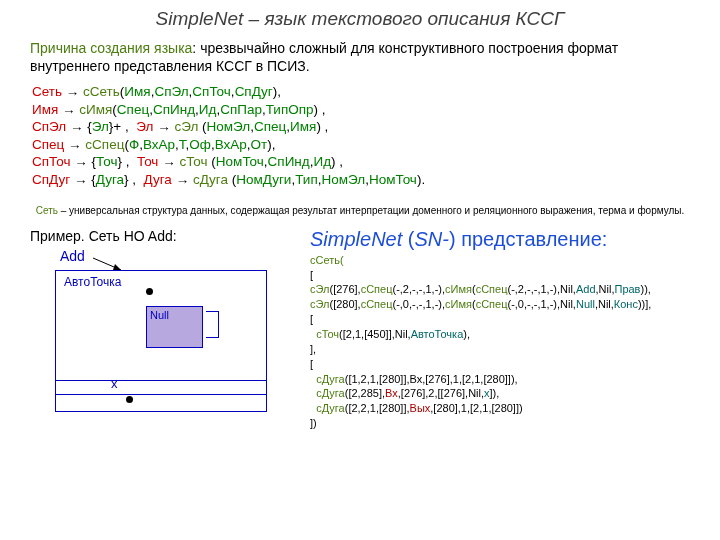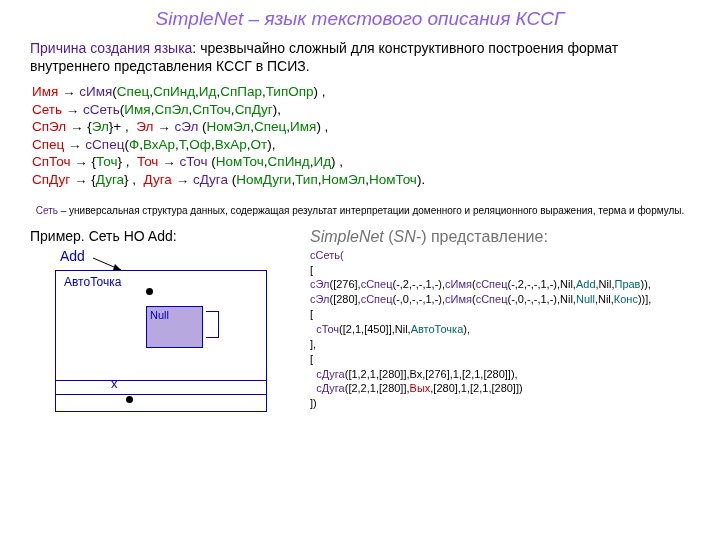--- a/index.html
+++ b/index.html
@@ -11,64 +11,64 @@
     height: 540px;
     overflow: hidden;
     background: #fff;
   }
   .page {
     padding: 8px 30px 0 30px;
   }
   h1 {
     font-size: 19px;
     font-weight: normal;
-    color: #8b5cf6;
+    color: #404040;
     text-align: center;
     margin: 0 0 10px 0;
     font-style: italic;
   }
   h1 .em { font-style: italic; }
   .reason {
     font-size: 14px;
     margin: 0 0 8px 0;
     line-height: 1.25;
   }
   .rules-head {
     font-size: 14px;
     margin: 4px 0 2px 0;
   }
   .grammar {
     font-size: 13.5px;
     line-height: 1.3;
     padding-left: 2px;
   }
   .red   { color: #cc0000; }
-  .blue  { color: #4c1d95; }
+  .blue  { color: #4d7c0f; }
   .green { color: #008000; }
   .teal  { color: #006666; }
   .dred2 { color: #a80000; }
   .blk { color:#000; }
   .net-expl {
     font-size: 10px;
     margin: 17px 0 10px 0;
     line-height: 1.25;
     text-align: center;
   }
   .lower {
     display: flex;
   }
   .left-col { width: 280px; }
   .right-col { flex: 1; }
   .example-head {
     font-size: 14px;
     margin-bottom: 4px;
   }
   .sn-head {
-    font-size: 16px;
-    color: #737373;
+    font-size: 20px;
+    color: #1d4ed8;
     margin-bottom: 2px;
   }
   .sn-em { font-style: italic; }
   .diagram {
     position: relative;
     width: 260px;
     height: 185px;
   }
   .add-label {
     position: absolute;
@@ -176,25 +176,25 @@
 </h1>
 
 <p class="reason">
   <span class="blue">Причина создания языка</span><span>: чрезвычайно сложный для конструктивного построения формат внутреннего представления КССГ в ПСИЗ.</span>
 </p>
 
 
 <div class="grammar">
 
   <div>
+    <span class="red">Сеть</span> → <span class="blue">сСеть</span>(<span class="green">Имя</span>,<span class="green">СпЭл</span>,<span class="green">СпТоч</span>,<span class="green">СпДуг</span>),
+  </div>
+
+  <div>
     <span class="red">Имя</span> → <span class="blue">сИмя</span>(<span class="green">Спец</span>,<span class="green">СпИнд</span>,<span class="green">Ид</span>,<span class="green">СпПар</span>,<span class="green">ТипОпр</span>) ,
-  </div>
-
-  <div>
-    <span class="red">Сеть</span> → <span class="blue">сСеть</span>(<span class="green">Имя</span>,<span class="green">СпЭл</span>,<span class="green">СпТоч</span>,<span class="green">СпДуг</span>),
   </div>
 
   <div>
     <span class="red">СпЭл</span> → {<span class="green">Эл</span>}+ ,&nbsp;&nbsp;<span class="red">Эл</span> → <span class="blue">сЭл</span> (<span class="green">НомЭл</span>,<span class="green">Спец</span>,<span class="green">Имя</span>) ,
   </div>
 
   <div>
     <span class="red">Спец</span> → <span class="blue">сСпец</span>(<span class="green">Ф</span>,<span class="green">ВхАр</span>,<span class="green">Т</span>,<span class="green">Оф</span>,<span class="green">ВхАр</span>,<span class="green">От</span>),
   </div>
 
@@ -246,19 +246,20 @@
         <span class="blue">сЭл</span><span>([276],</span><span class="blue">сСпец</span><span>(-,2,-,-,1,-),</span><span class="blue">сИмя</span><span>(</span><span class="blue">сСпец</span><span>(-,2,-,-,1,-),Nil,</span><span class="teal">Add</span><span>,Nil,</span><span class="teal">Прав</span><span>)),</span>
       </div>
       <div>
         <span class="blue">сЭл</span><span>([280],</span><span class="blue">сСпец</span><span>(-,0,-,-,1,-),</span><span class="blue">сИмя</span><span>(</span><span class="blue">сСпец</span><span>(-,0,-,-,1,-),Nil,</span><span class="teal">Null</span><span>,Nil,</span><span class="teal">Конс</span><span>))],</span>
       </div>
       <div><span>[</span></div>
       <div>&nbsp;&nbsp;<span class="blue">сТоч</span><span>([2,1,[450]],Nil,</span><span class="teal">АвтоТочка</span><span>),</span></div>
       <div><span>],</span></div>
       <div><span>[</span></div>
       <div>&nbsp;&nbsp;<span class="blue">сДуга</span><span>([1,2,1,[280]],Вх,[276],1,[2,1,[280]]),</span></div>
+      <div>&nbsp;&nbsp;<span class="blue">сДуга</span><span>([2,285],</span><span class="dred2">Вх</span><span>,[276],2,[[276],Nil,</span><span class="teal">x</span><span>]),</span></div>
       <div>&nbsp;&nbsp;<span class="blue">сДуга</span><span>([2,2,1,[280]],</span><span class="dred2">Вых</span><span>,[280],1,[2,1,[280]])</span></div>
       <div><span>])</span></div>
     </div>
   </div>
 </div>
 
 </div>
 
 </body></html>

